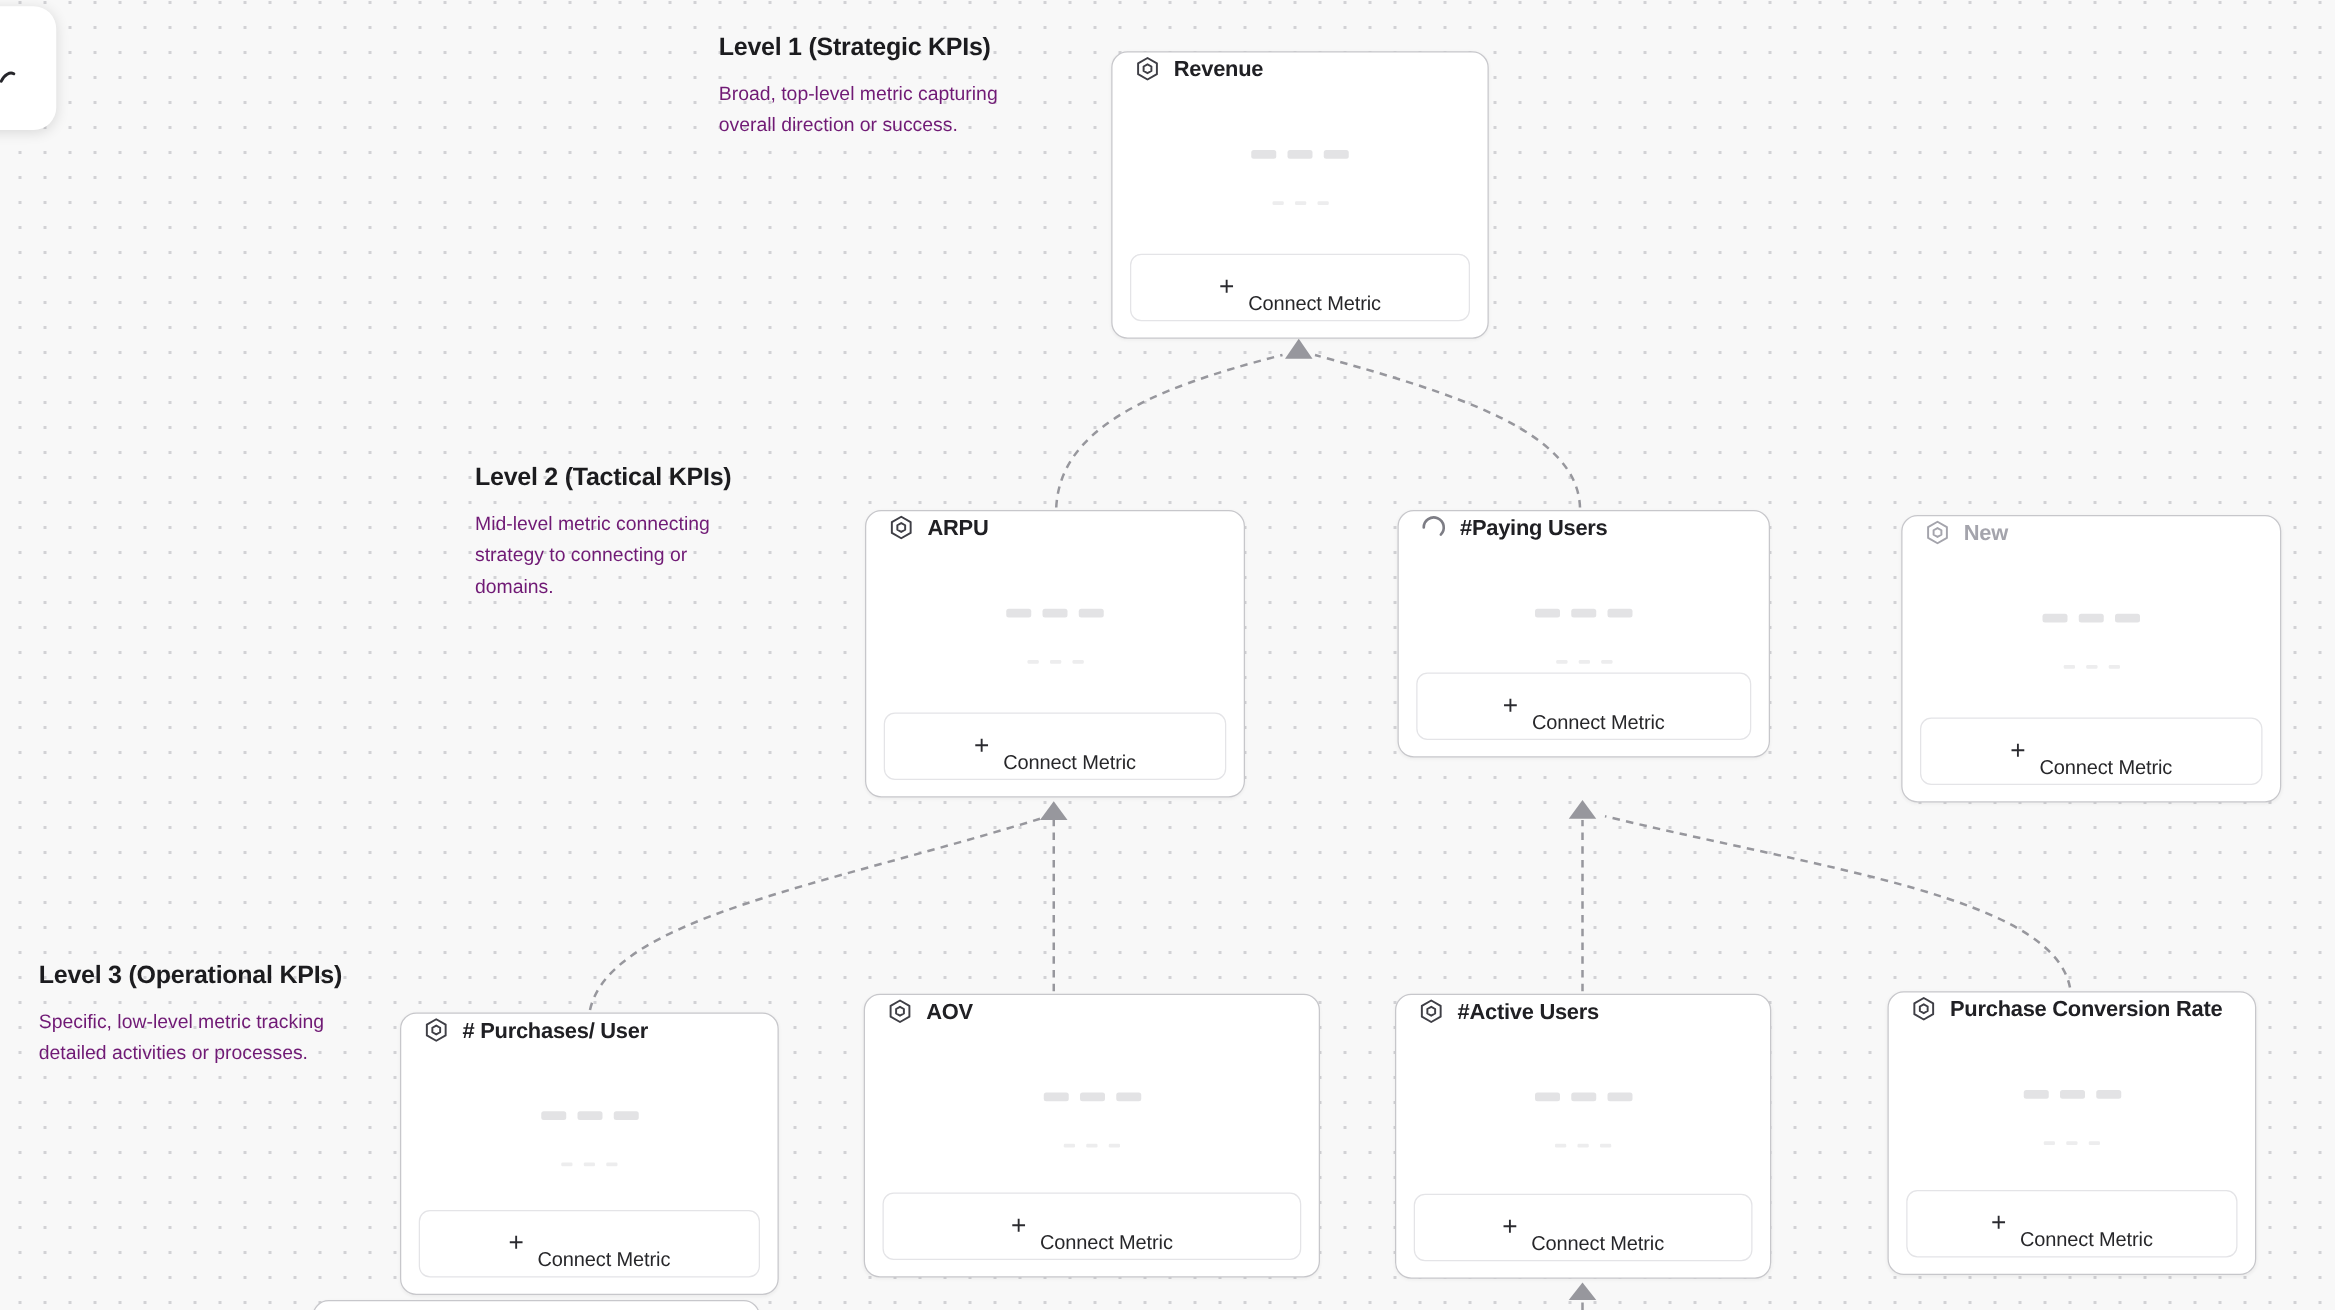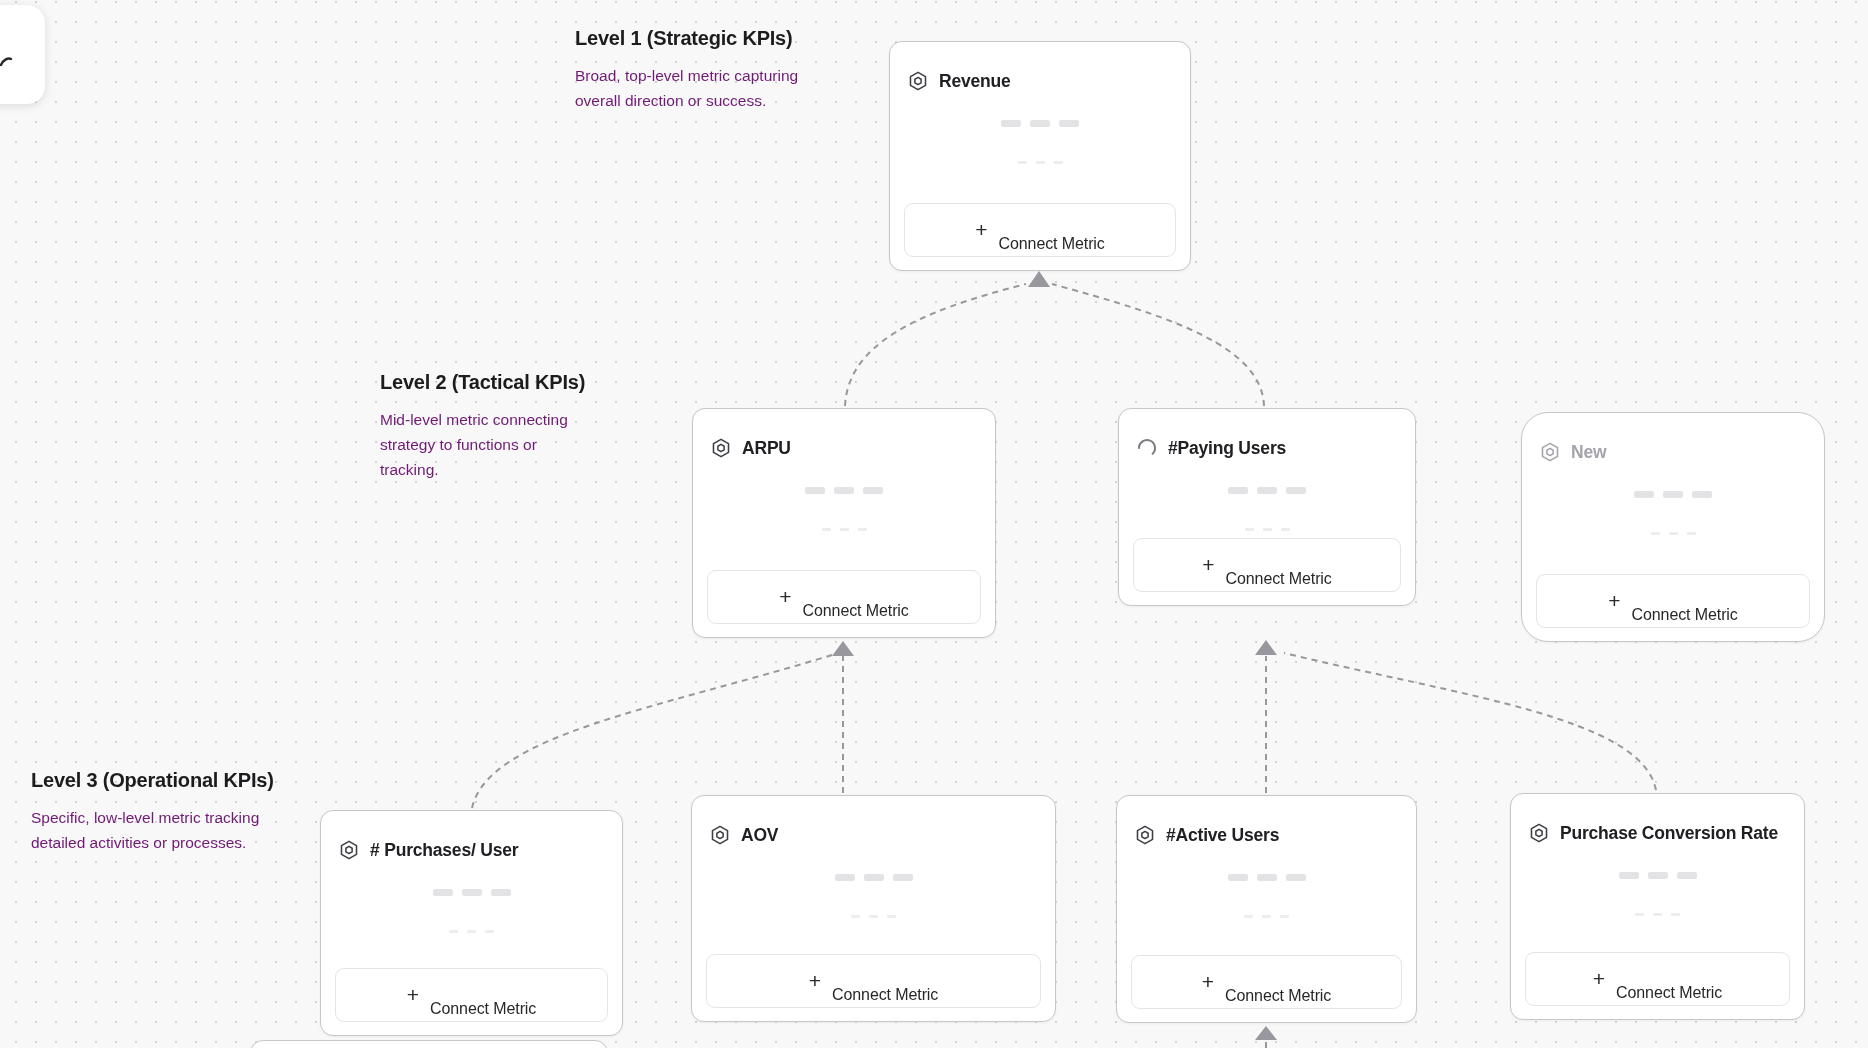--- a/index.html
+++ b/index.html
@@ -40,21 +40,21 @@
 
   
   .card {
     position: absolute;
     background: #ffffff;
     border: 1px solid #c7c7cb;
     border-radius: 13px;
     box-shadow: 0 1px 3px rgba(0,0,0,0.05);
   }
   .card-header {
-    position: absolute; left: 17px; top: 28px;
+    position: absolute; left: 17px; top: 2px;
     display: flex; align-items: center; gap: 10px;
   }
   .card-icon { width: 22px; height: 22px; display: inline-flex; flex: none; }
   .card-title {
     font-size: 17.5px; font-weight: 600; letter-spacing: -0.2px; color: #202024;
     white-space: nowrap;
   }
   .card.muted .card-title { color: #a4a4ac; }
 
   .skeleton-row {
@@ -75,21 +75,21 @@
     cursor: pointer;
     font-family: "Liberation Sans", sans-serif;
   }
   .plus-glyph { font-size: 21px; font-weight: 400; color: #2b2b30; line-height: 1; margin-top: -2px; }
   .connect-label { font-size: 16px; font-weight: 500; color: #27272a; letter-spacing: -0.1px; margin-top: 28px; }
 
   
   #card-revenue   { left: 889px;  top: 41px;  width: 302px; height: 230px; }
   #card-arpu      { left: 692px;  top: 408px; width: 304px; height: 230px; }
   #card-paying    { left: 1118px; top: 408px; width: 298px; height: 198px; }
-  #card-new       { left: 1521px; top: 412px; width: 304px; height: 230px; border-radius: 27px; }
+  #card-new       { left: 1521px; top: 412px; width: 304px; height: 230px; }
   #card-purchases { left: 320px;  top: 810px; width: 303px; height: 226px; }
   #card-aov       { left: 691px;  top: 795px; width: 365px; height: 227px; }
   #card-active    { left: 1116px; top: 795px; width: 301px; height: 228px; }
   #card-pcr       { left: 1510px; top: 793px; width: 295px; height: 227px; }
 
   
   #card-partial-bottom {
     left: 250px; top: 1040px; width: 358px; height: 40px;
   }
 
@@ -125,21 +125,21 @@
   <path class="conn" d="M 1266 1048 L 1266 1041"></path>
   <polygon class="arrowhead" points="1266,1026 1255,1040 1277,1040"></polygon>
 </svg>
 
 <div class="level-label" id="level1">
   <h2>Level 1 (Strategic KPIs)</h2>
   <p>Broad, top-level metric capturing overall direction or success.</p>
 </div>
 <div class="level-label" id="level2">
   <h2>Level 2 (Tactical KPIs)</h2>
-  <p>Mid-level metric connecting strategy to functions or tracking.</p>
+  <p>Mid-level metric connecting strategy to connecting or domains.</p>
 </div>
 <div class="level-label" id="level3">
   <h2>Level 3 (Operational KPIs)</h2>
   <p>Specific, low-level metric tracking detailed activities or processes.</p>
 </div>
 
 <div class="card" id="card-revenue">
   <div class="card-header">
     <span class="card-icon">
       <svg viewBox="0 0 24 24" fill="none" stroke="#3f3f46" stroke-width="1.7" stroke-linejoin="round">

